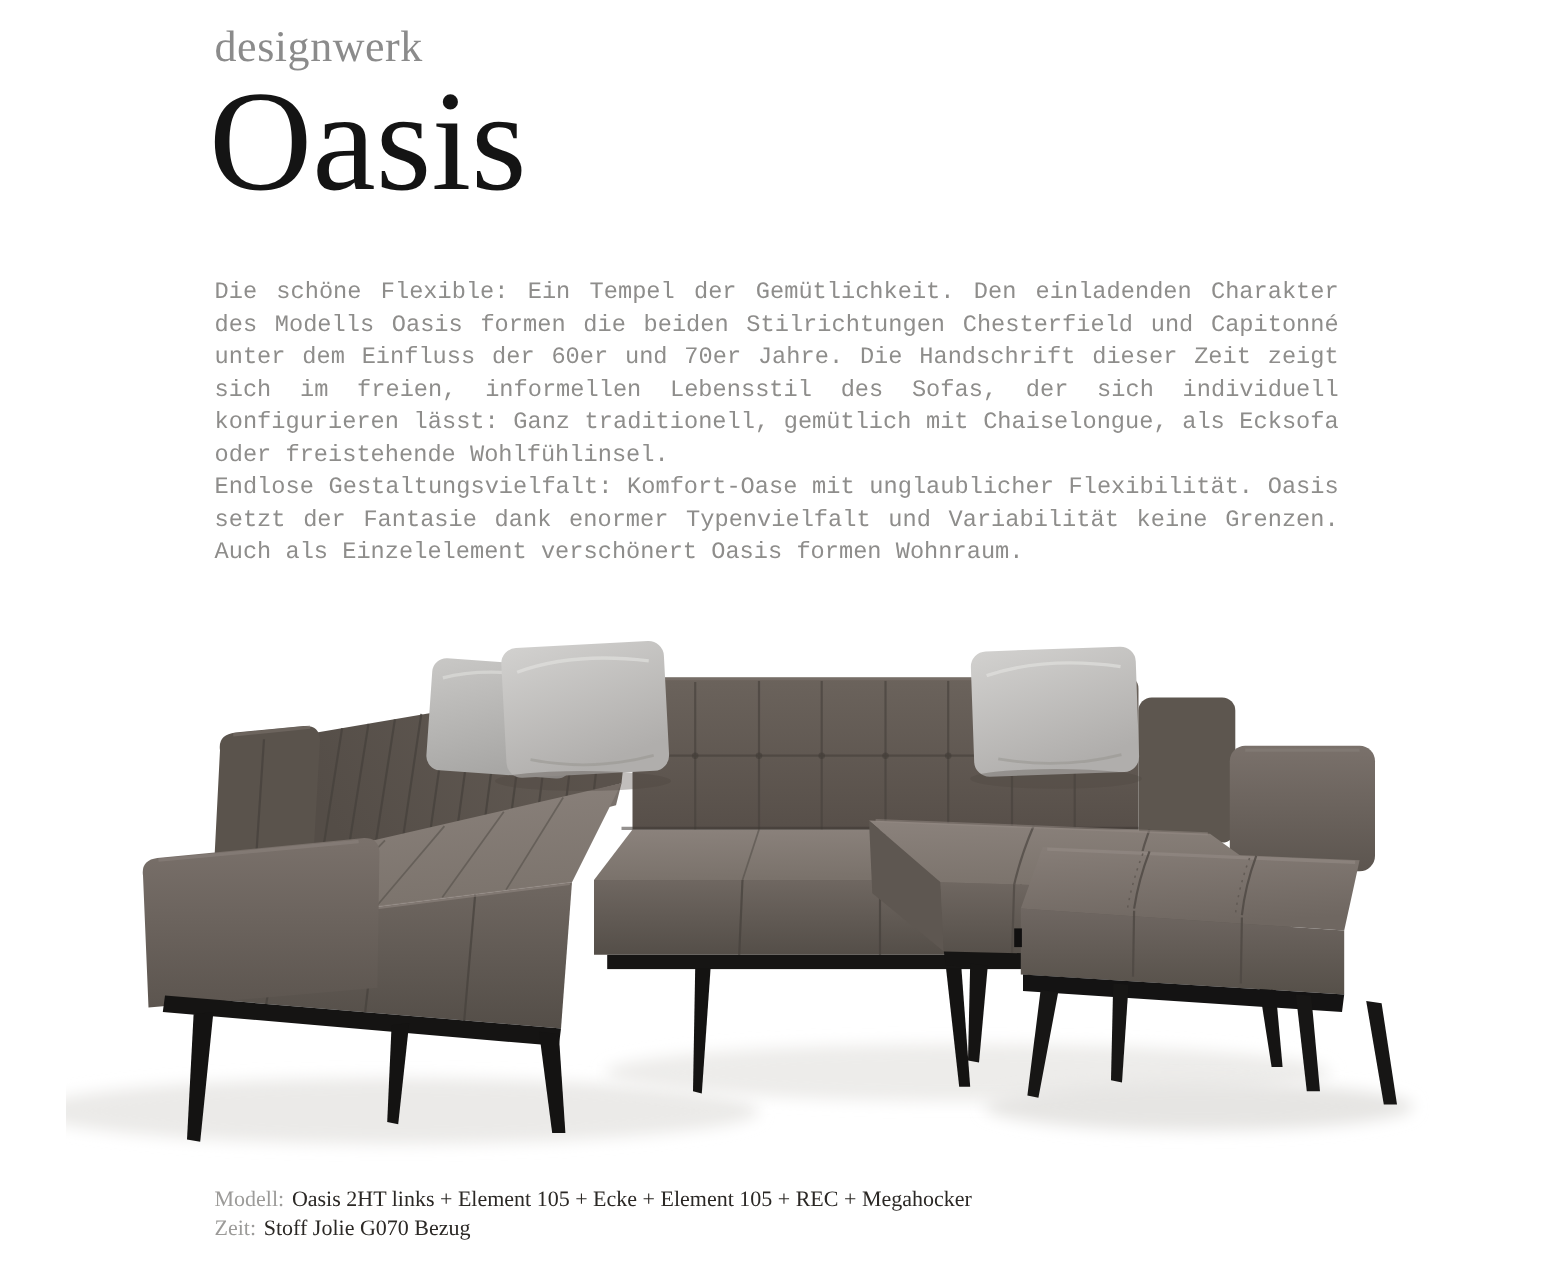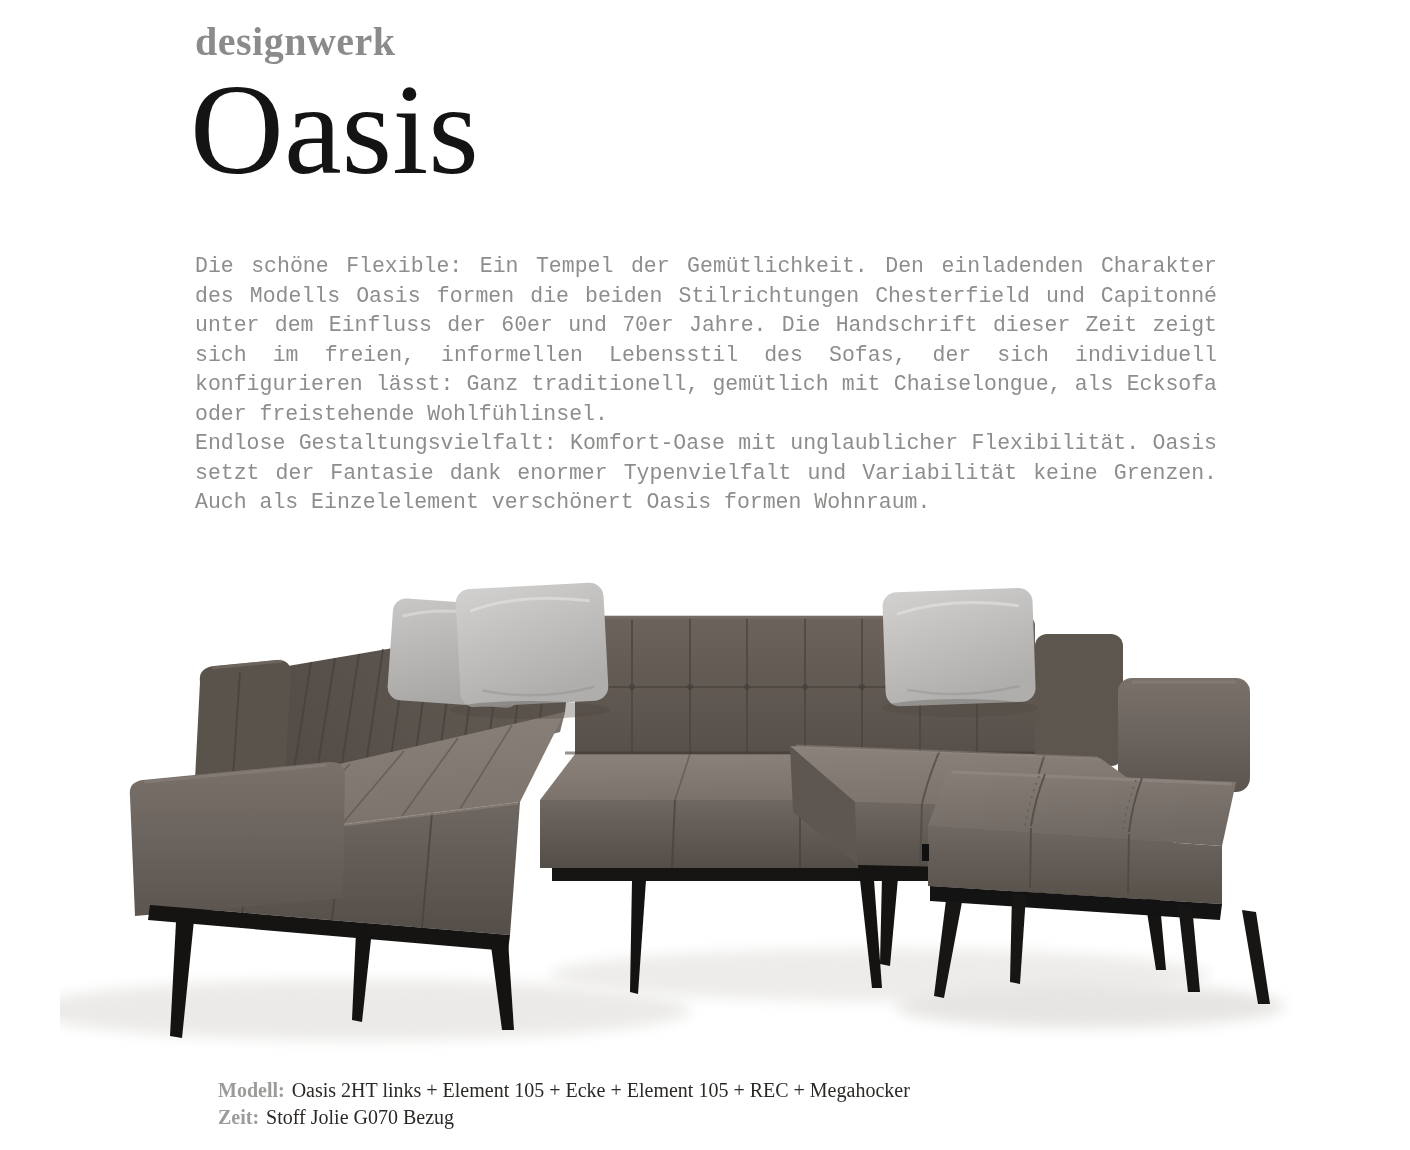--- a/index.html
+++ b/index.html
@@ -11,21 +11,20 @@
     --spec-value:#2b2825;
   }
   *{margin:0;padding:0;box-sizing:border-box;}
   html,body{width:1410px;height:1150px;background:var(--bg);overflow:hidden;}
   body{font-family:"Liberation Serif","DejaVu Serif",serif;position:relative;}
   .page{position:absolute;inset:0;background:var(--bg);}
   .brand{
     position:absolute;left:195px;top:20px;
     font-size:40px;line-height:1.1;color:var(--brand);
     letter-spacing:0.5px;
-    font-weight:bold;
   }
   .title{
     position:absolute;left:190px;top:64px;
     font-size:130px;line-height:1;font-weight:400;color:var(--title);
     letter-spacing:0px;
   }
   .description{
     position:absolute;left:195px;top:252px;width:1022px;
     font-size:21.5px;line-height:29.5px;color:var(--body);
     text-align:justify;
@@ -35,21 +34,21 @@
   .description p{margin:0;}
   .photo{
     position:absolute;left:60px;top:560px;width:1300px;height:510px;
   }
   .photo svg{display:block;width:100%;height:100%;}
   .specs{
     position:absolute;left:195px;top:1077px;
     font-size:20px;line-height:27px;
   }
   .spec-row{white-space:nowrap;}
-  .spec-label{font-weight:700;color:var(--spec-label);margin-right:7px;margin-left:23px;}
+  .spec-label{font-weight:400;color:var(--spec-label);margin-right:7px;}
   .spec-value{color:var(--spec-value);margin-top:16px;}
 </style>
 </head>
 <body>
 
 <div class="page">
 
   <div class="brand">designwerk</div>
 
   <h1 class="title">Oasis</h1>

